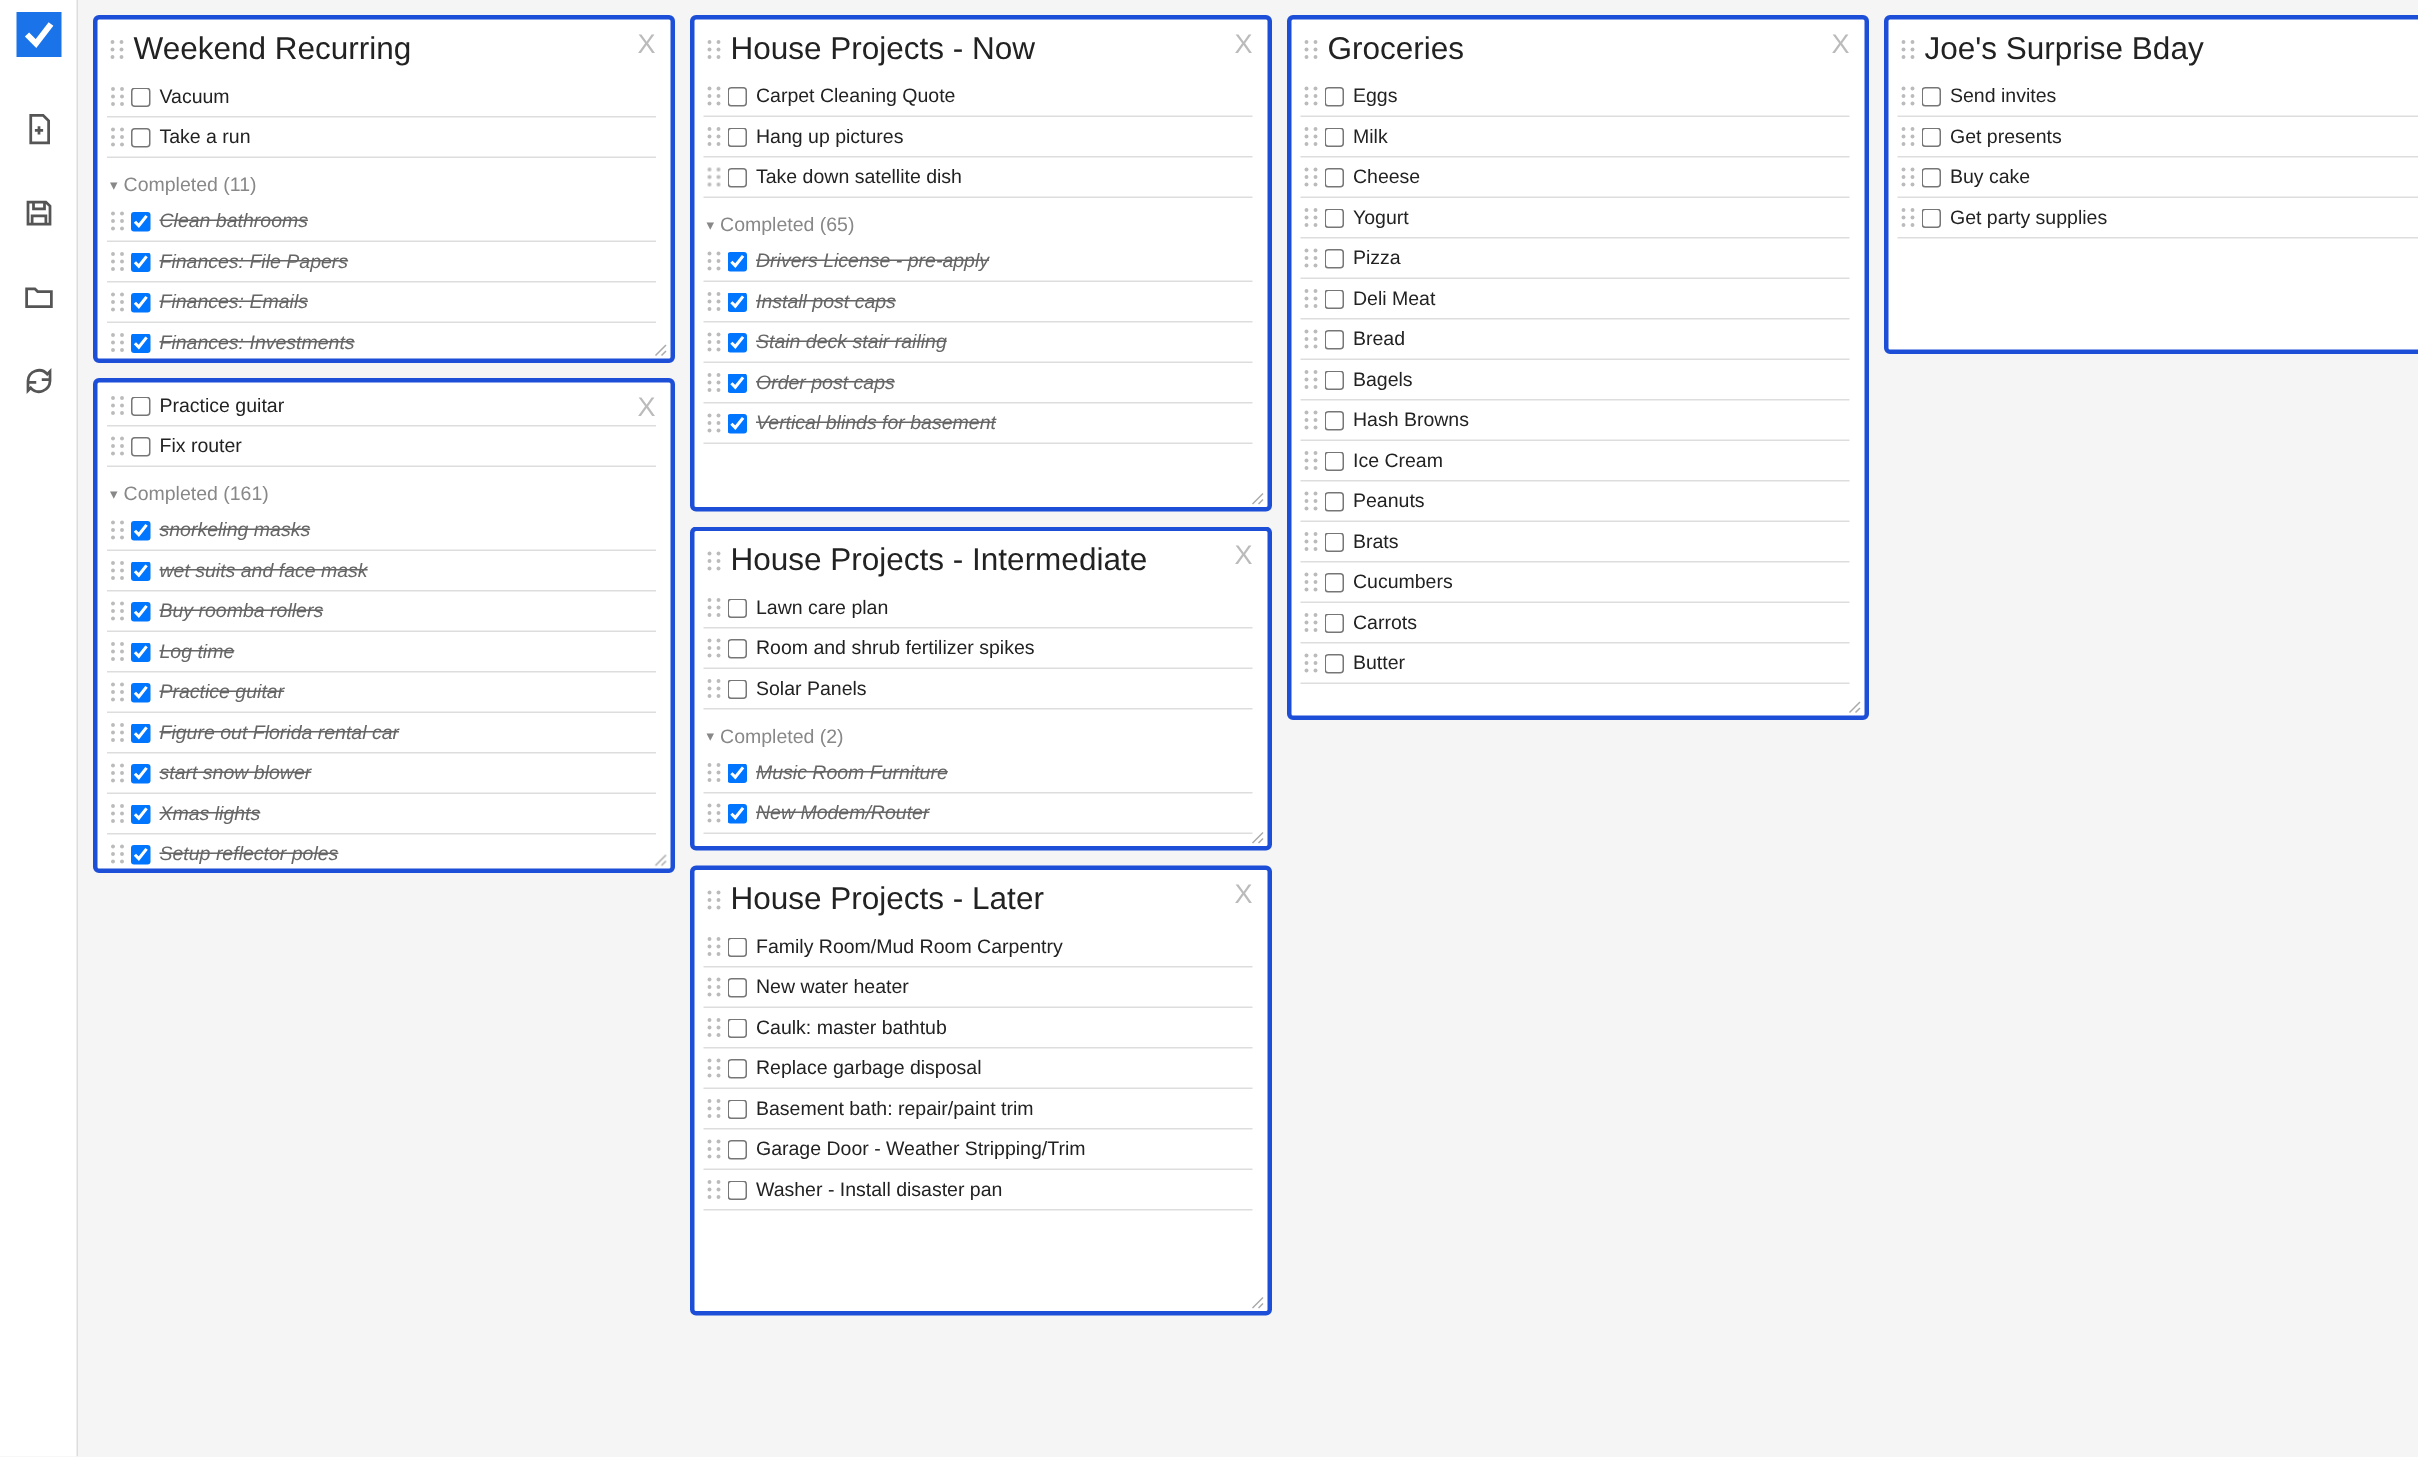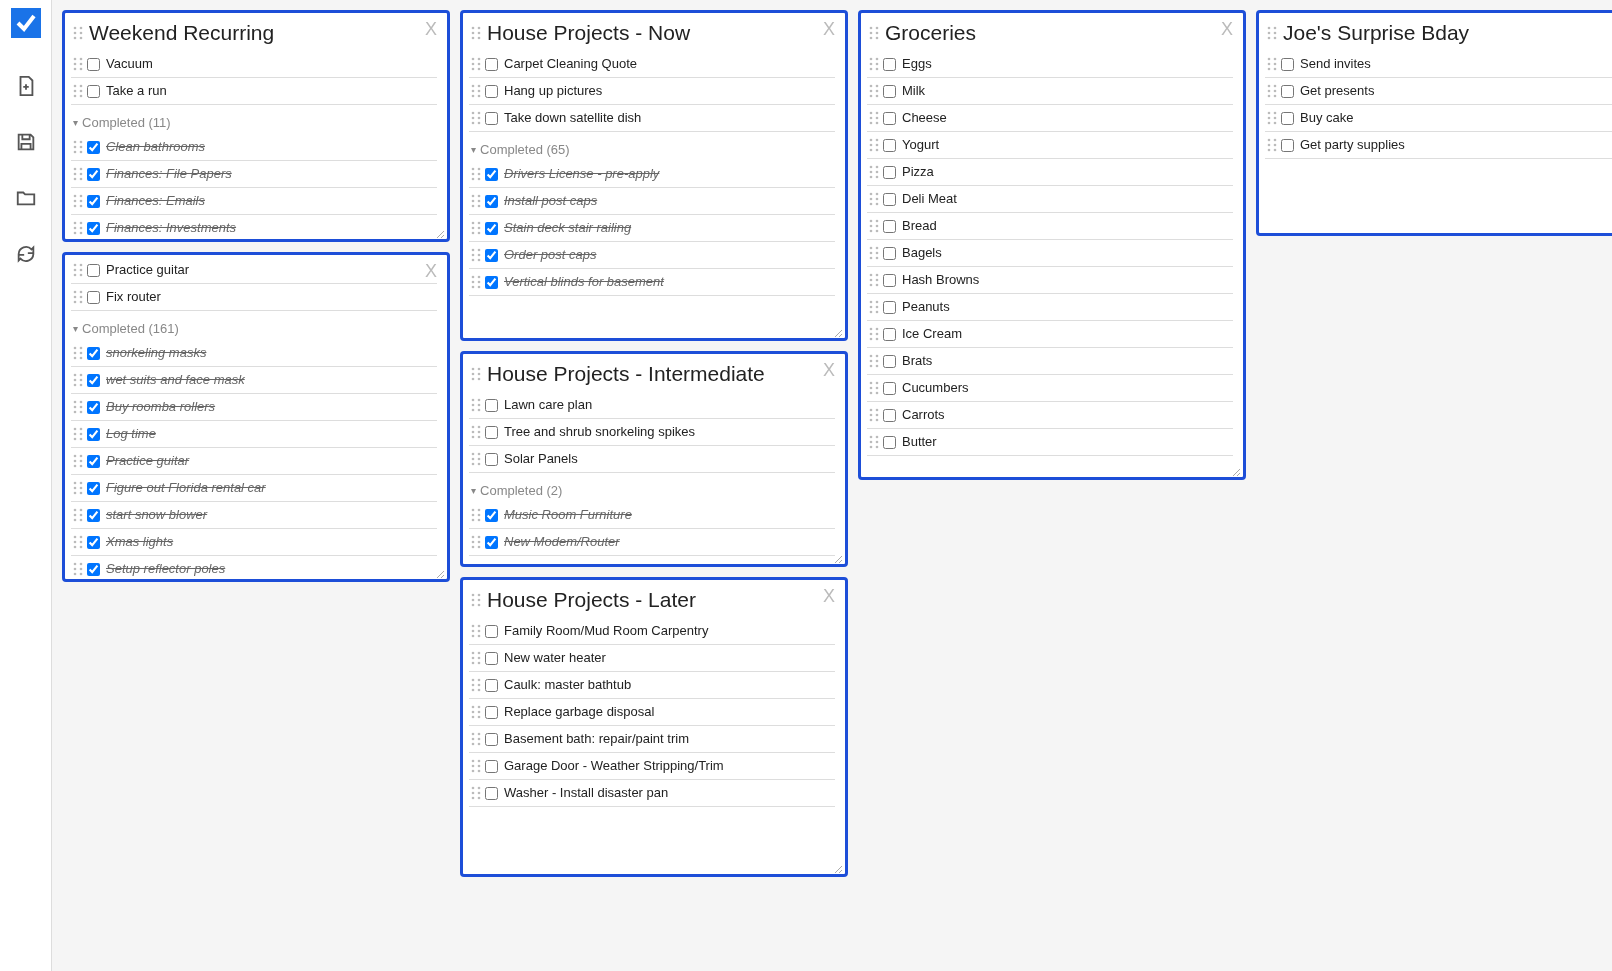--- a/index.html
+++ b/index.html
@@ -639,21 +639,21 @@
               <svg viewBox="0 0 10 14">
                 <circle cx="2" cy="2" r="1.3" fill="currentColor"></circle>
                 <circle cx="8" cy="2" r="1.3" fill="currentColor"></circle>
                 <circle cx="2" cy="7" r="1.3" fill="currentColor"></circle>
                 <circle cx="8" cy="7" r="1.3" fill="currentColor"></circle>
                 <circle cx="2" cy="12" r="1.3" fill="currentColor"></circle>
                 <circle cx="8" cy="12" r="1.3" fill="currentColor"></circle>
               </svg>
             </span>
             <input type="checkbox" class="task-checkbox" style="">
-            <span class="task-label">Tree and shrub snorkeling spikes</span>
+            <span class="task-label">Room and shrub fertilizer spikes</span>
           </div>
           <div class="task-row">
             <span class="drag-handle">
               <svg viewBox="0 0 10 14">
                 <circle cx="2" cy="2" r="1.3" fill="currentColor"></circle>
                 <circle cx="8" cy="2" r="1.3" fill="currentColor"></circle>
                 <circle cx="2" cy="7" r="1.3" fill="currentColor"></circle>
                 <circle cx="8" cy="7" r="1.3" fill="currentColor"></circle>
                 <circle cx="2" cy="12" r="1.3" fill="currentColor"></circle>
                 <circle cx="8" cy="12" r="1.3" fill="currentColor"></circle>
@@ -967,35 +967,35 @@
               <svg viewBox="0 0 10 14">
                 <circle cx="2" cy="2" r="1.3" fill="currentColor"></circle>
                 <circle cx="8" cy="2" r="1.3" fill="currentColor"></circle>
                 <circle cx="2" cy="7" r="1.3" fill="currentColor"></circle>
                 <circle cx="8" cy="7" r="1.3" fill="currentColor"></circle>
                 <circle cx="2" cy="12" r="1.3" fill="currentColor"></circle>
                 <circle cx="8" cy="12" r="1.3" fill="currentColor"></circle>
               </svg>
             </span>
             <input type="checkbox" class="task-checkbox" style="">
+            <span class="task-label">Ice Cream</span>
+          </div>
+          <div class="task-row">
+            <span class="drag-handle">
+              <svg viewBox="0 0 10 14">
+                <circle cx="2" cy="2" r="1.3" fill="currentColor"></circle>
+                <circle cx="8" cy="2" r="1.3" fill="currentColor"></circle>
+                <circle cx="2" cy="7" r="1.3" fill="currentColor"></circle>
+                <circle cx="8" cy="7" r="1.3" fill="currentColor"></circle>
+                <circle cx="2" cy="12" r="1.3" fill="currentColor"></circle>
+                <circle cx="8" cy="12" r="1.3" fill="currentColor"></circle>
+              </svg>
+            </span>
+            <input type="checkbox" class="task-checkbox" style="">
             <span class="task-label">Peanuts</span>
-          </div>
-          <div class="task-row">
-            <span class="drag-handle">
-              <svg viewBox="0 0 10 14">
-                <circle cx="2" cy="2" r="1.3" fill="currentColor"></circle>
-                <circle cx="8" cy="2" r="1.3" fill="currentColor"></circle>
-                <circle cx="2" cy="7" r="1.3" fill="currentColor"></circle>
-                <circle cx="8" cy="7" r="1.3" fill="currentColor"></circle>
-                <circle cx="2" cy="12" r="1.3" fill="currentColor"></circle>
-                <circle cx="8" cy="12" r="1.3" fill="currentColor"></circle>
-              </svg>
-            </span>
-            <input type="checkbox" class="task-checkbox" style="">
-            <span class="task-label">Ice Cream</span>
           </div>
           <div class="task-row">
             <span class="drag-handle">
               <svg viewBox="0 0 10 14">
                 <circle cx="2" cy="2" r="1.3" fill="currentColor"></circle>
                 <circle cx="8" cy="2" r="1.3" fill="currentColor"></circle>
                 <circle cx="2" cy="7" r="1.3" fill="currentColor"></circle>
                 <circle cx="8" cy="7" r="1.3" fill="currentColor"></circle>
                 <circle cx="2" cy="12" r="1.3" fill="currentColor"></circle>
                 <circle cx="8" cy="12" r="1.3" fill="currentColor"></circle>

